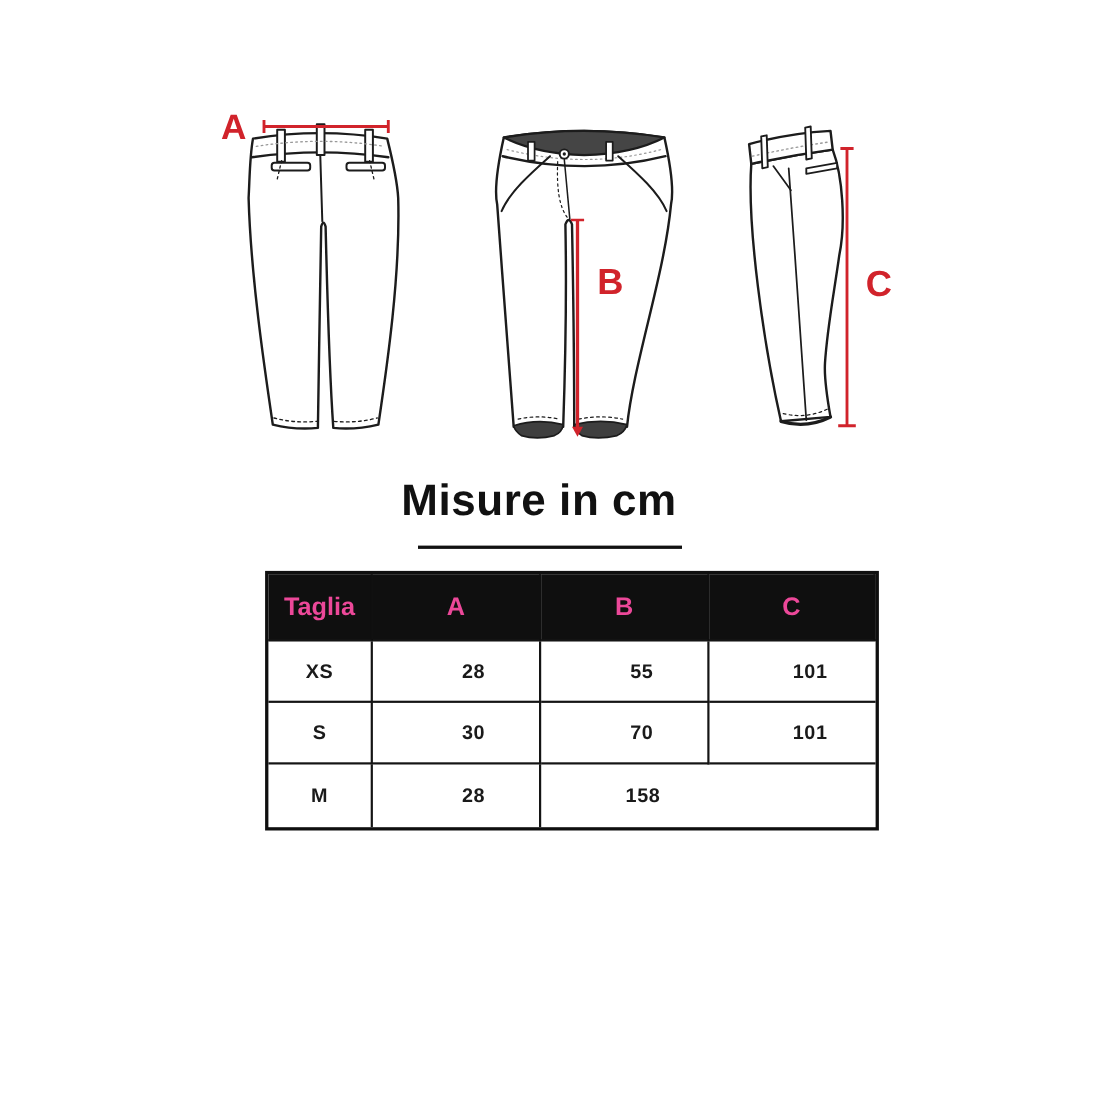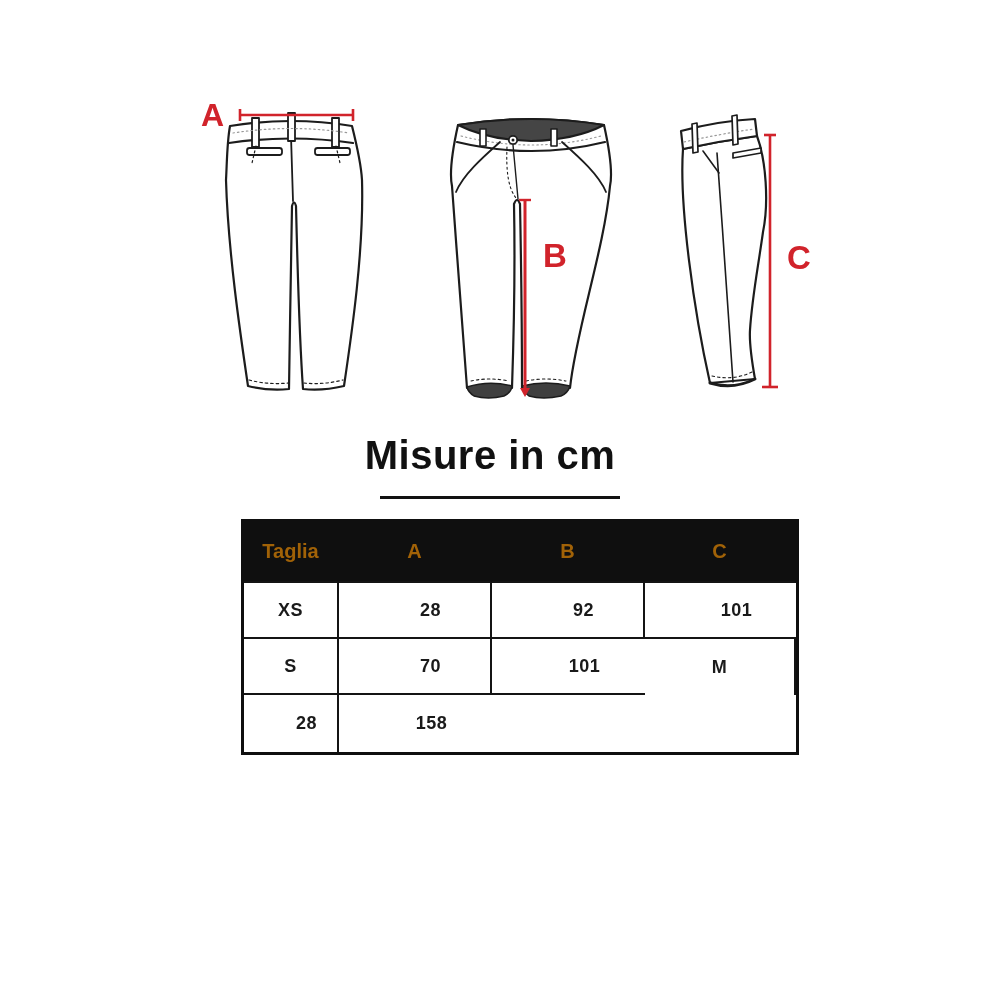--- a/index.html
+++ b/index.html
@@ -48,22 +48,22 @@
   .cell{
     box-sizing:border-box;
     display:flex;align-items:center;justify-content:center;
     border-right:2px solid #141414;
     border-bottom:2px solid #141414;
     color:#1a1a1a;
   }
   .cell.last-col{border-right:none;}
   .cell.last-row{border-bottom:none;}
   .cell.head{
-    background:#0f0f0f;color:#a16207;
-    font-weight:bold;font-size:20px;
+    background:#0f0f0f;color:#ec4899;
+    font-weight:bold;font-size:23px;
     border-right:2px solid #0f0f0f;
   }
   .cell.size{font-weight:bold;font-size:18px;letter-spacing:0.5px;}
   .cell.val{font-weight:bold;font-size:18px;letter-spacing:0.5px;padding-left:32px;}
 </style>
 </head>
 <body>
 
 <div class="stage">
 
@@ -166,24 +166,25 @@
   <div class="title-underline"></div>
 
   <div class="size-table">
     <div class="cell head">Taglia</div>
     <div class="cell head">A</div>
     <div class="cell head">B</div>
     <div class="cell head last-col">C</div>
 
     <div class="cell size">XS</div>
     <div class="cell val">28</div>
-    <div class="cell val">92</div>
+    <div class="cell val">55</div>
     <div class="cell val last-col">101</div>
 
     <div class="cell size">S</div>
+    <div class="cell val">30</div>
     <div class="cell val">70</div>
     <div class="cell val last-col">101</div>
 
     <div class="cell size last-row">M</div>
     <div class="cell val last-row">28</div>
     <div class="cell val last-col last-row">158</div>
   </div>
 
 </div>
 

